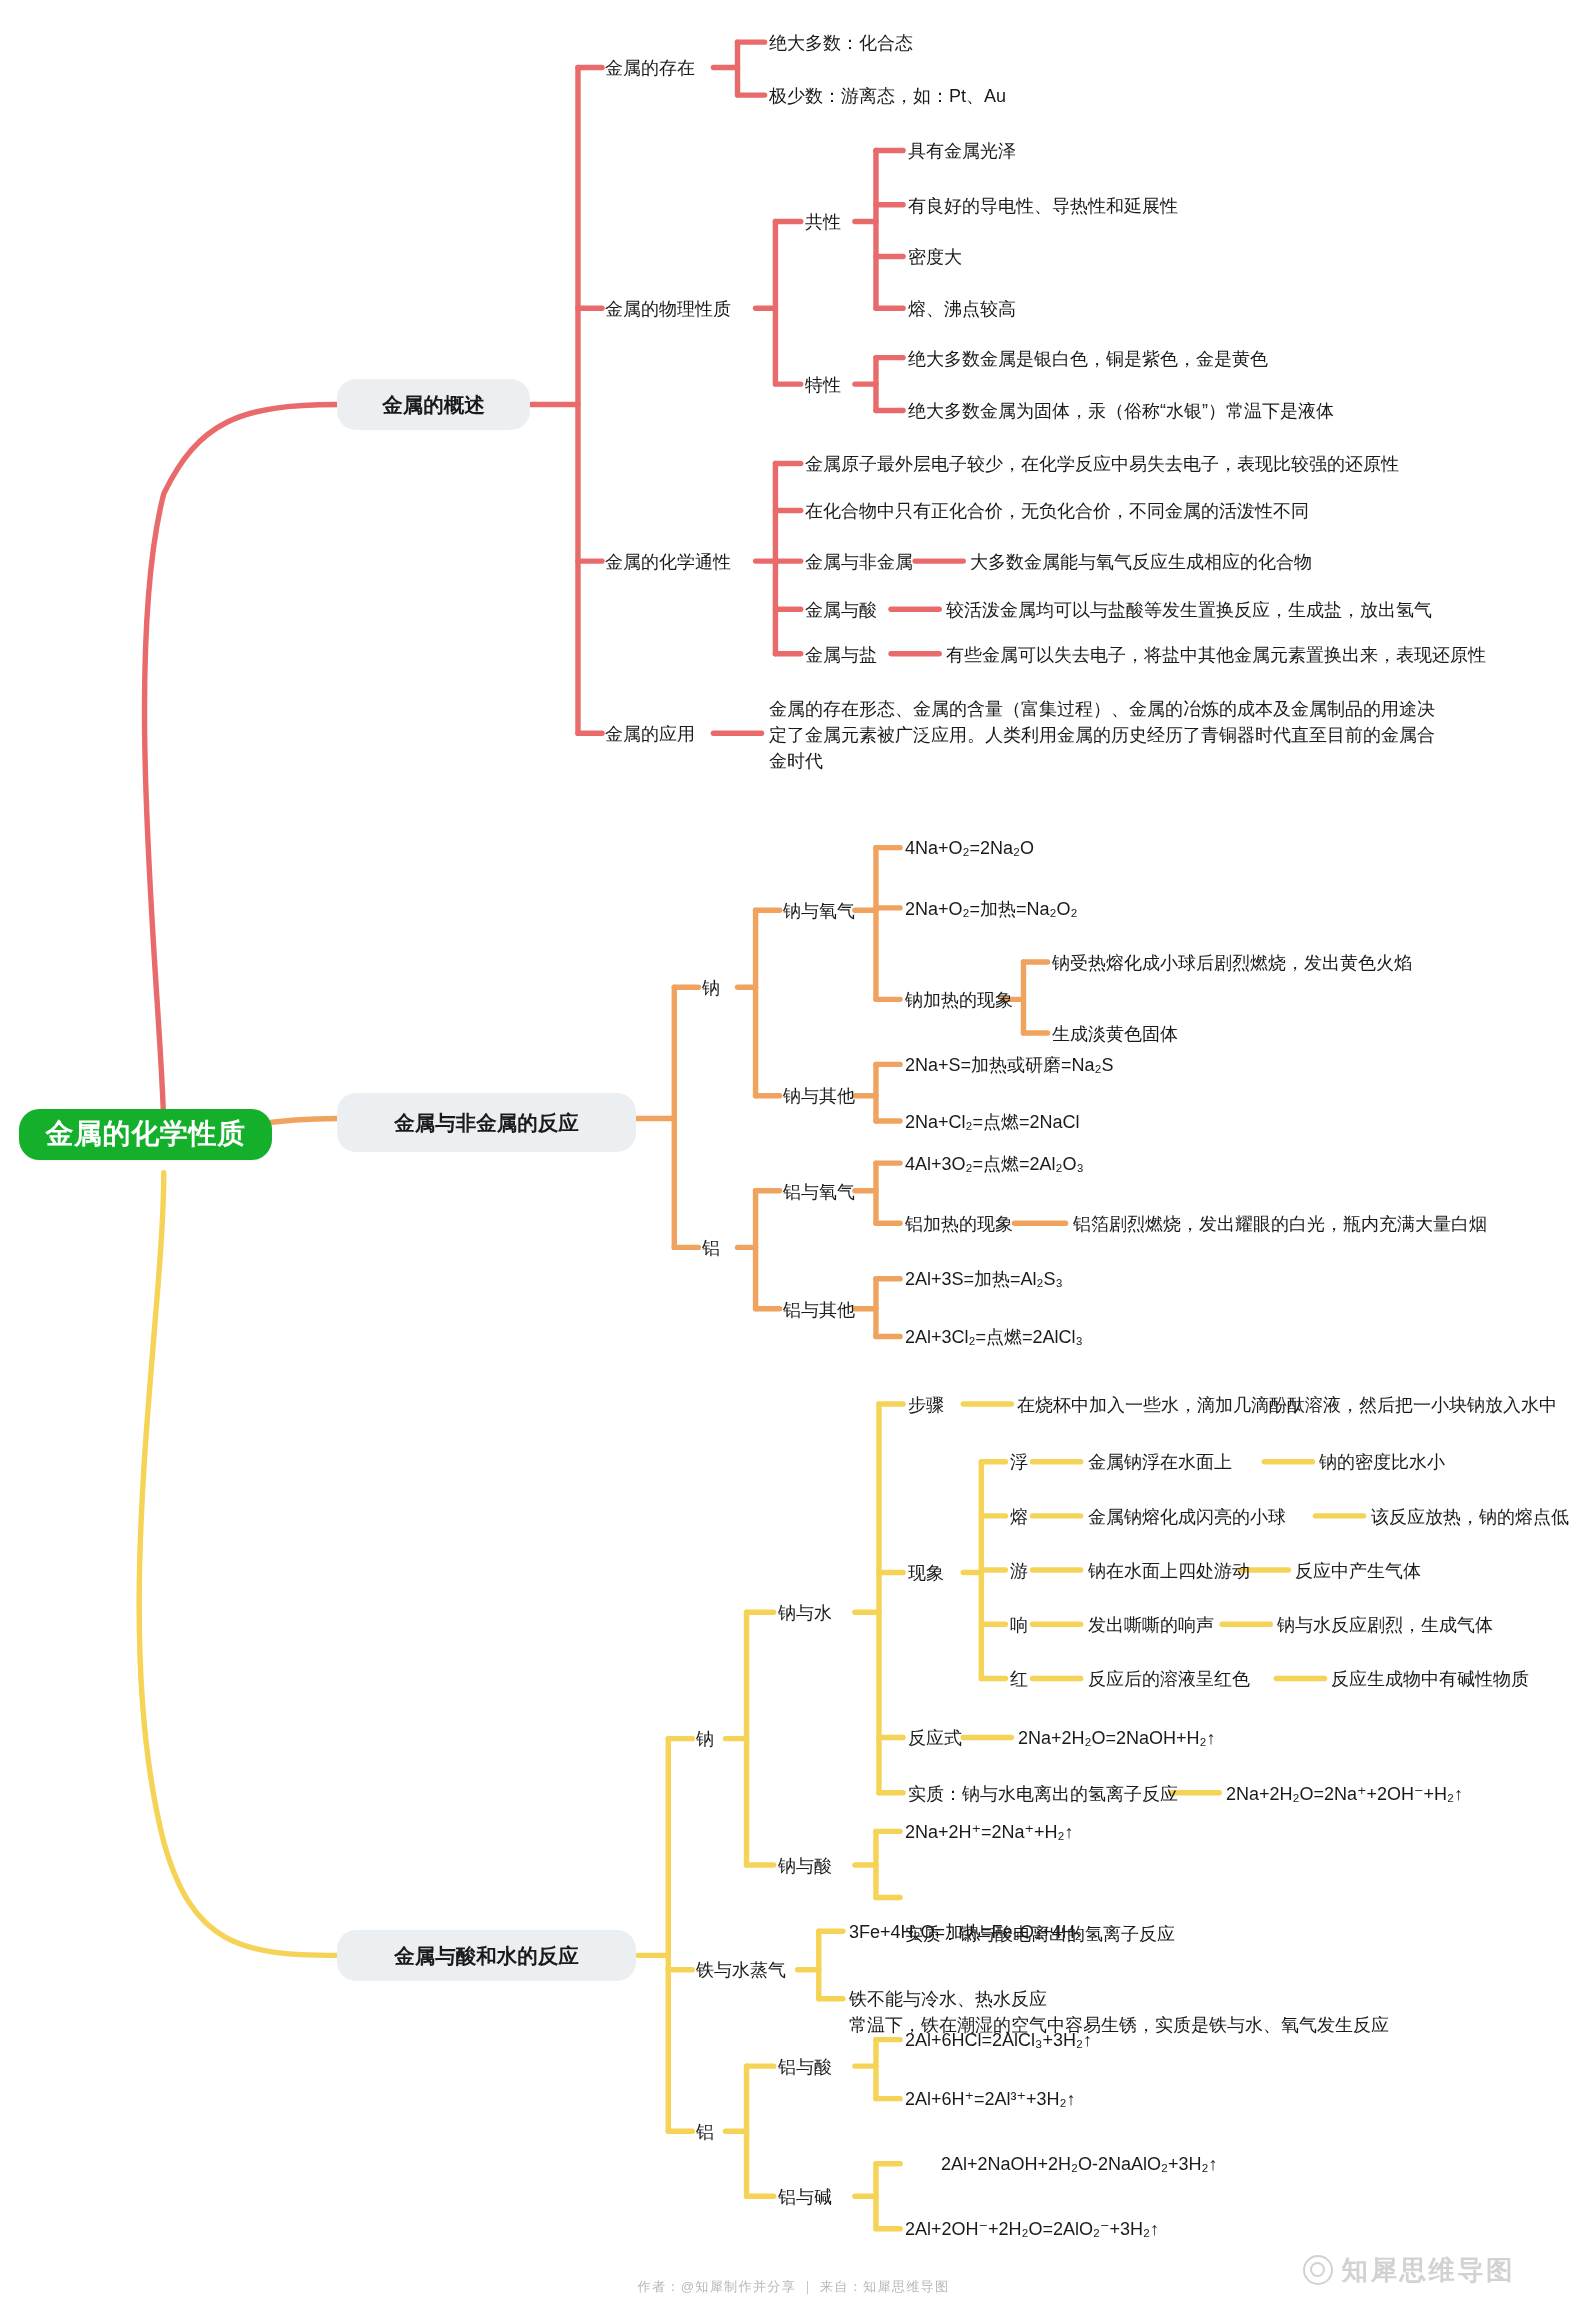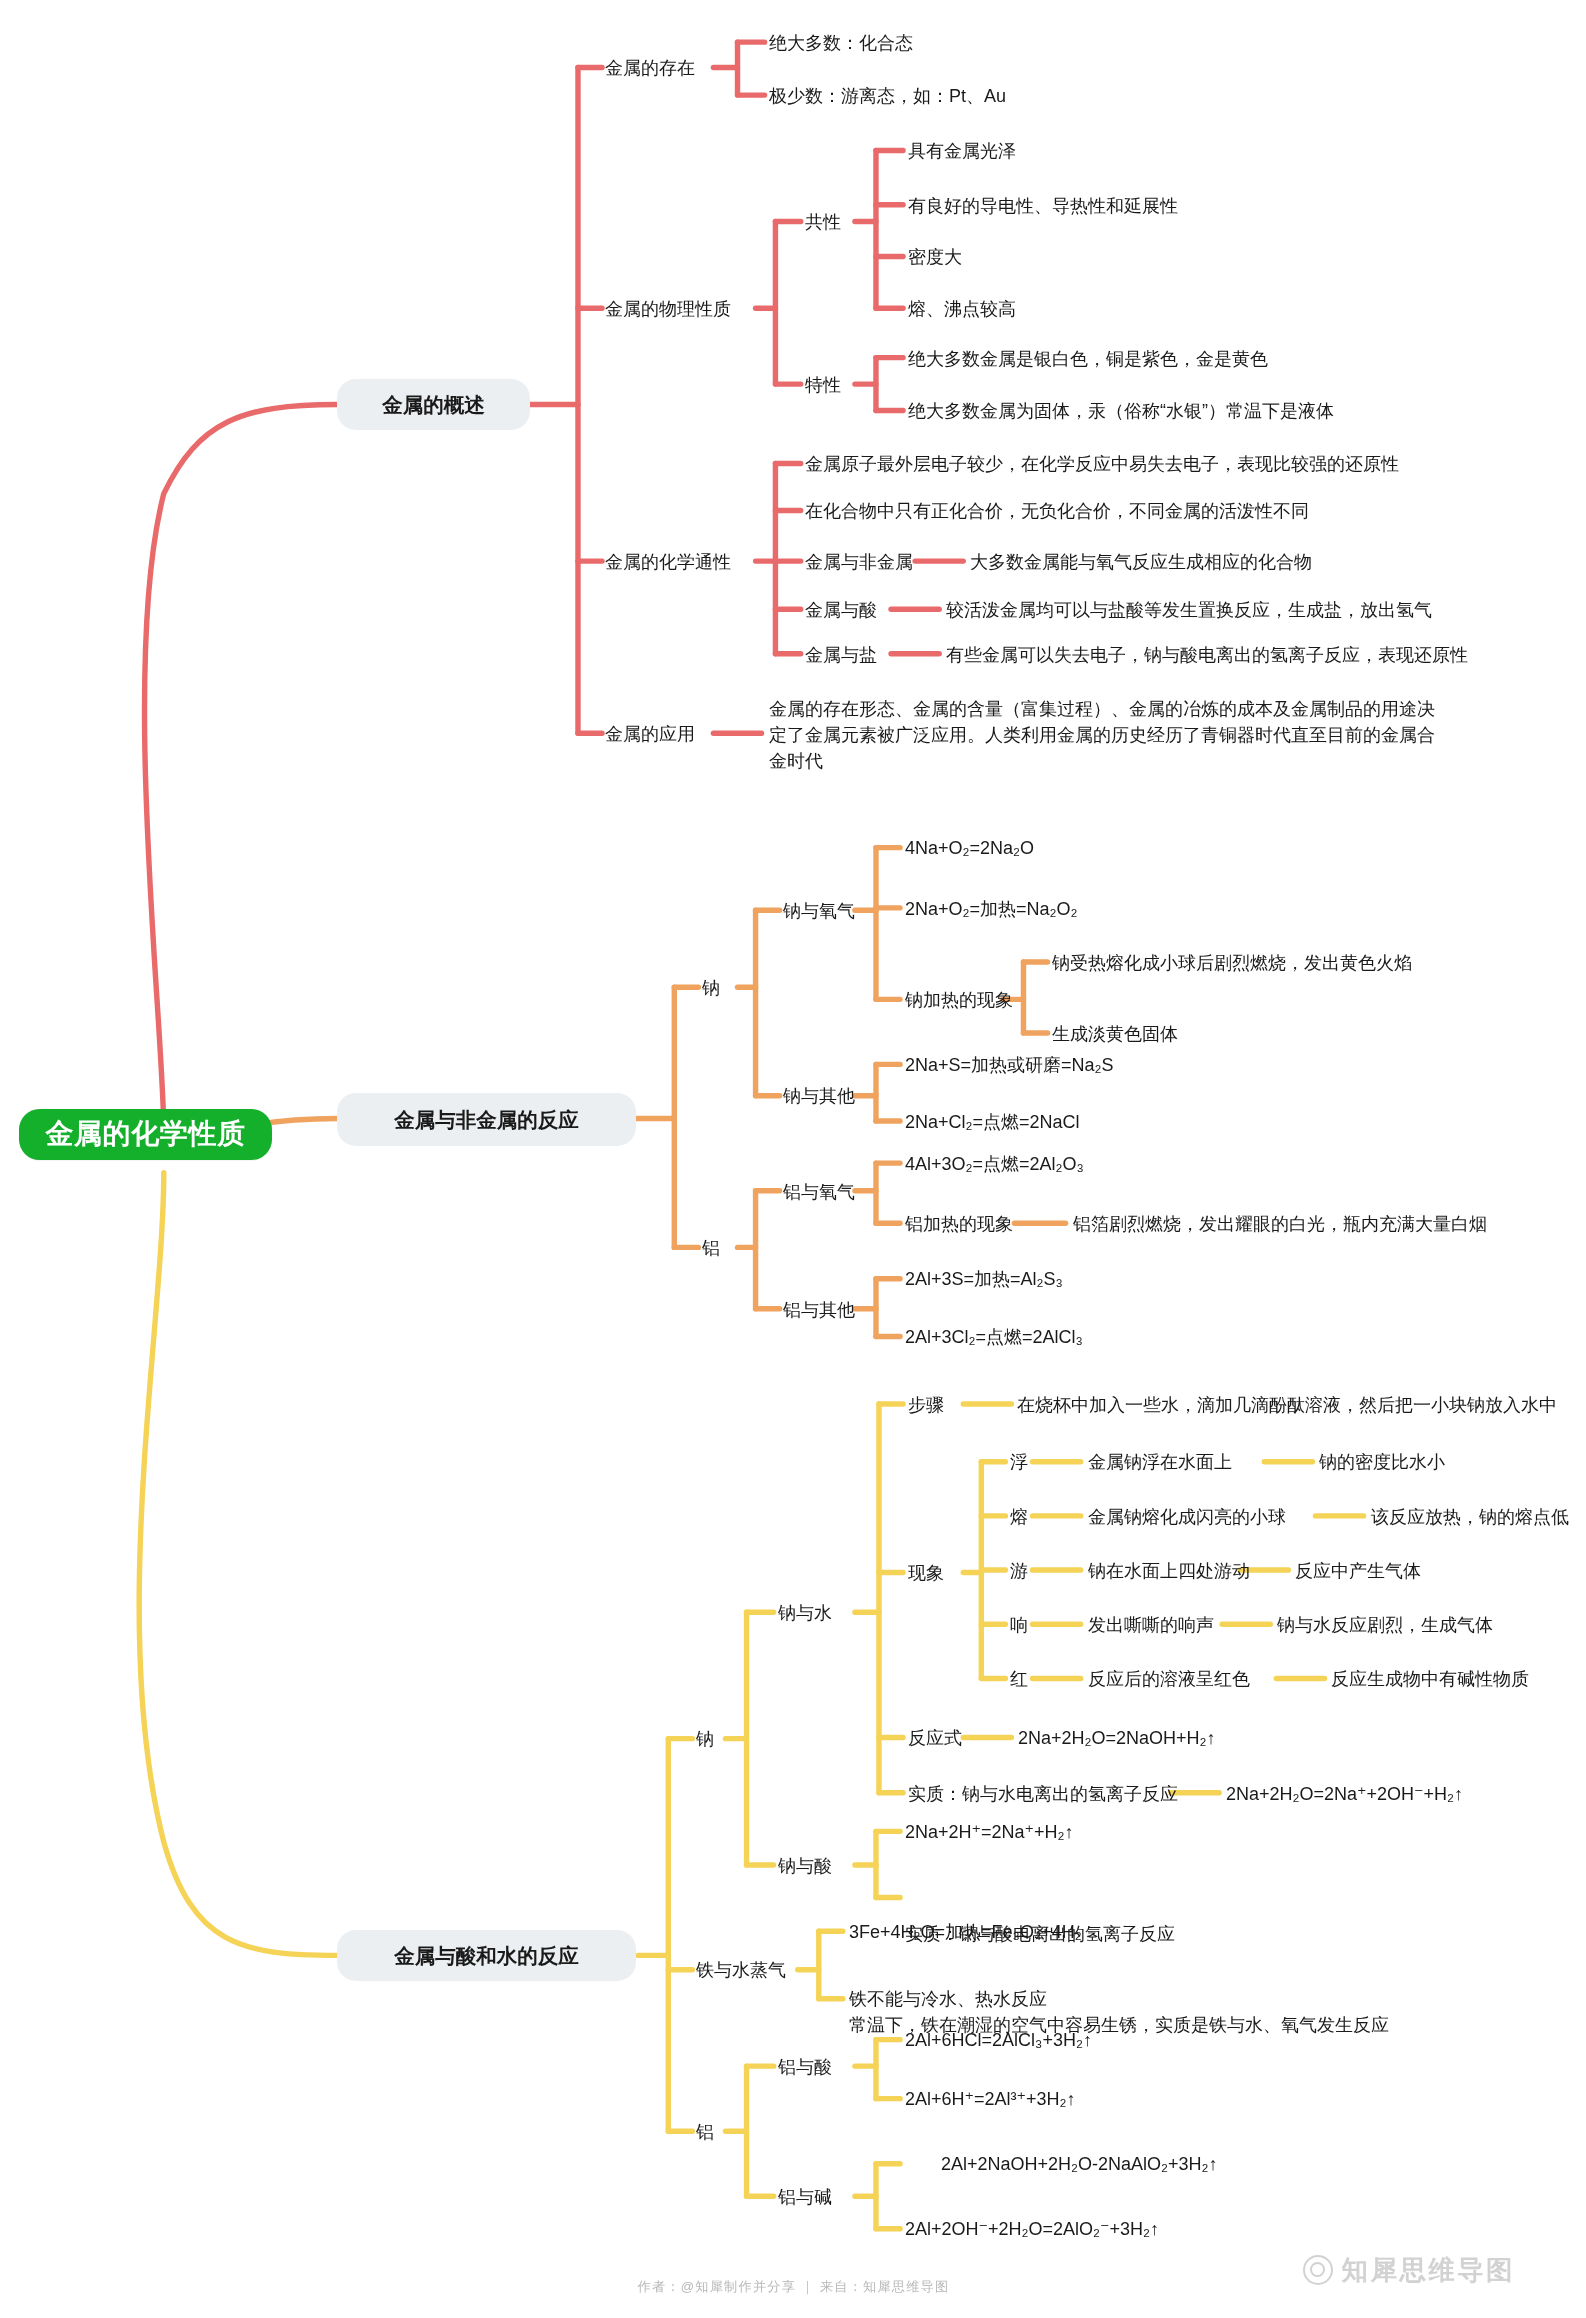--- a/index.html
+++ b/index.html
@@ -203,21 +203,21 @@
       <path d="M1420 3648 H1455" stroke="#f5d357" stroke-width="9"></path>
       <path d="M1455 3594 V3702" stroke="#f5d357" stroke-width="9"></path>
       <path d="M1455 3594 H1495" stroke="#f5d357" stroke-width="9"></path>
       <path d="M1455 3702 H1495" stroke="#f5d357" stroke-width="9"></path>
     </g>
   </svg>
 
   <div class="node root" style="left:19px;top:1109px;width:253px;height:51px;">金属的化学性质</div>
 
   <div class="node branch" style="left:337px;top:379px;width:193px;height:51px;">金属的概述</div>
-  <div class="node branch" style="left:337px;top:1093px;width:299px;height:53px;">金属与非金属的反应</div>
+  <div class="node branch" style="left:337px;top:1093px;width:299px;height:59px;">金属与非金属的反应</div>
   <div class="node branch" style="left:337px;top:1930px;width:299px;height:51px;">金属与酸和水的反应</div>
 
   <div class="node mid" style="left:605px;top:55px;">金属的存在</div>
   <div class="node leaf" style="left:769px;top:30px;">绝大多数：化合态</div>
   <div class="node leaf" style="left:769px;top:83px;">极少数：游离态，如：Pt、Au</div>
 
   <div class="node mid" style="left:605px;top:296px;">金属的物理性质</div>
   <div class="node mid" style="left:805px;top:209px;">共性</div>
   <div class="node leaf" style="left:908px;top:138px;">具有金属光泽</div>
   <div class="node leaf" style="left:908px;top:193px;">有良好的导电性、导热性和延展性</div>
@@ -229,21 +229,21 @@
   <div class="node leaf" style="left:908px;top:398px;">绝大多数金属为固体，汞（俗称“水银”）常温下是液体</div>
 
   <div class="node mid" style="left:605px;top:549px;">金属的化学通性</div>
   <div class="node leaf" style="left:805px;top:451px;">金属原子最外层电子较少，在化学反应中易失去电子，表现比较强的还原性</div>
   <div class="node leaf" style="left:805px;top:498px;">在化合物中只有正化合价，无负化合价，不同金属的活泼性不同</div>
   <div class="node mid" style="left:805px;top:549px;">金属与非金属</div>
   <div class="node leaf" style="left:970px;top:549px;">大多数金属能与氧气反应生成相应的化合物</div>
   <div class="node mid" style="left:805px;top:597px;">金属与酸</div>
   <div class="node leaf" style="left:946px;top:597px;">较活泼金属均可以与盐酸等发生置换反应，生成盐，放出氢气</div>
   <div class="node mid" style="left:805px;top:642px;">金属与盐</div>
-  <div class="node leaf" style="left:946px;top:642px;">有些金属可以失去电子，钠与酸电离出的氢离子反应，表现还原性</div>
+  <div class="node leaf" style="left:946px;top:642px;">有些金属可以失去电子，将盐中其他金属元素置换出来，表现还原性</div>
 
   <div class="node mid" style="left:605px;top:721px;">金属的应用</div>
   <div class="node leaf wrapmulti" style="left:769px;top:696px;">金属的存在形态、金属的含量（富集过程）、金属的冶炼的成本及金属制品的用途决
 定了金属元素被广泛应用。人类利用金属的历史经历了青铜器时代直至目前的金属合
 金时代</div>
 
   <div class="node mid" style="left:702px;top:975px;">钠</div>
   <div class="node mid" style="left:783px;top:898px;">钠与氧气</div>
   <div class="node leaf" style="left:905px;top:835px;">4Na+O₂=2Na₂O</div>
   <div class="node leaf" style="left:905px;top:896px;">2Na+O₂=加热=Na₂O₂</div>

